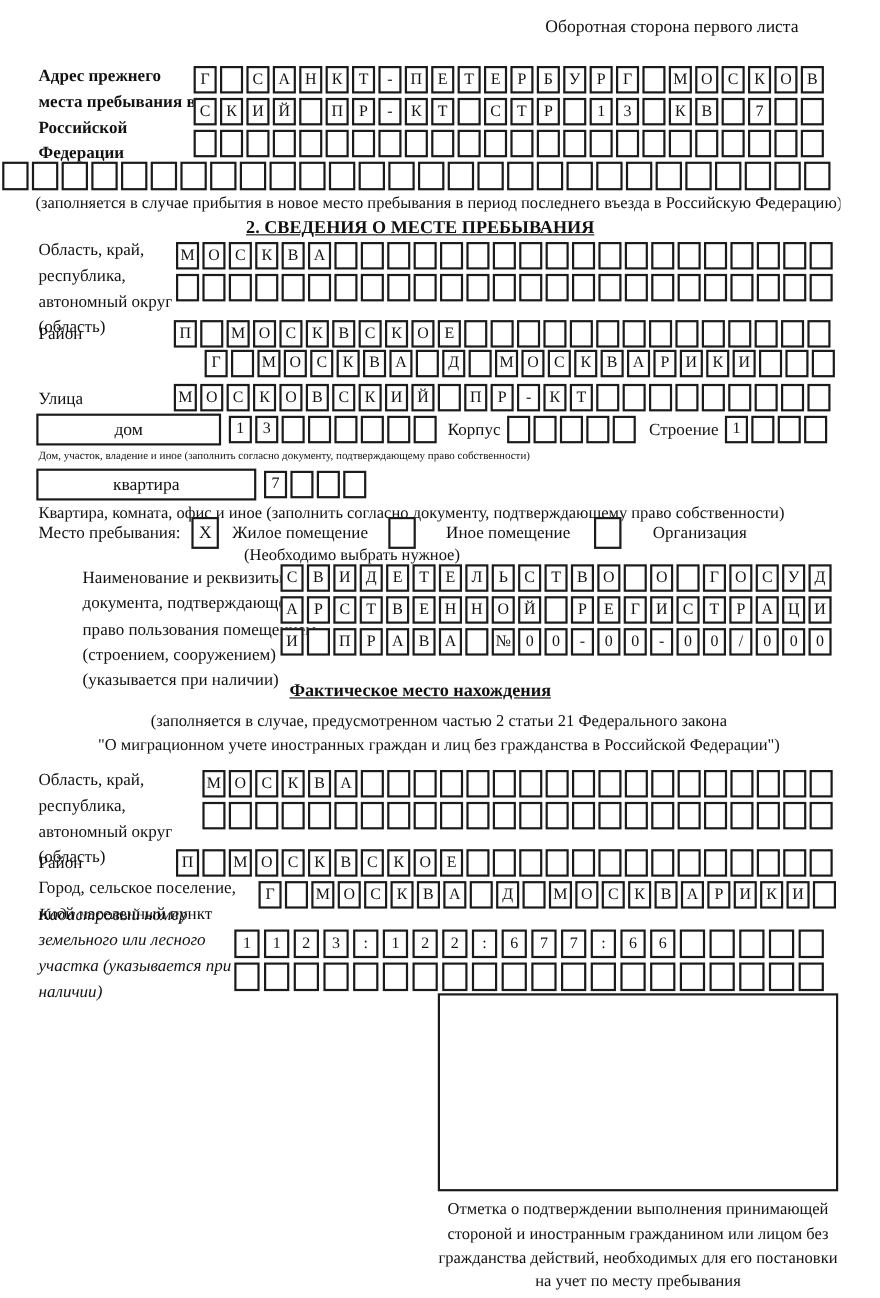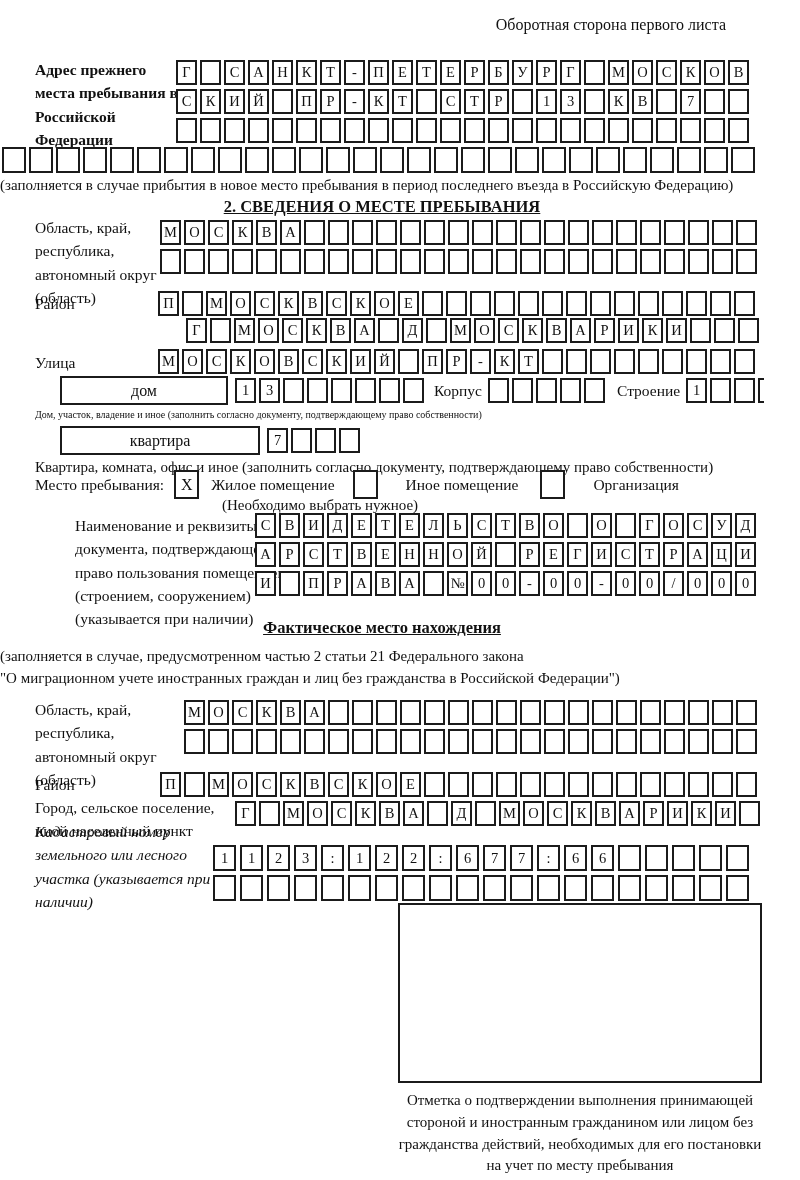--- a/index.html
+++ b/index.html
@@ -4,35 +4,35 @@
 <style>
   html,body{margin:0;padding:0;background:#fff;}
   .page{
     position:relative;width:764px;height:1180px;background:#fff;overflow:hidden;
     font-family:"Liberation Serif","DejaVu Serif",serif;color:#111;
   }
   .abs{position:absolute;}
   .lab{font-size:15.5px;line-height:1.5;}
   .hdr{font-size:16px;text-align:right;}
   .sec-title{font-weight:bold;font-size:16.5px;text-align:center;width:100%;text-decoration:underline;}
-  .note{font-size:15px;text-align:left;width:100%;}
+  .note{font-size:15px;text-align:center;width:100%;padding-left:17px;}
   .cells{display:flex;gap:3px;}
   .cell{
     box-sizing:border-box;flex:0 0 auto;width:21px;height:25px;border:2px solid #1b1b1b;
     display:flex;align-items:center;justify-content:center;
     font-size:14.5px;line-height:1;background:#fff;
   }
   .cells.big .cell{width:24px;height:26px;}
   .cells.kad .cell{width:23px;height:26px;}
   .cells.kad{gap:4px;}
   .stack .cells{margin-bottom:4px;}
   .inline-line{display:flex;align-items:center;}
   .widebox{
     box-sizing:border-box;border:2px solid #1b1b1b;height:29px;display:flex;
-    align-items:center;justify-content:center;font-size:16px;background:#fff;margin-left:27px;
+    align-items:center;justify-content:center;font-size:16px;background:#fff;
   }
   .inl-lab{font-size:15.5px;white-space:nowrap;}
   .cb{
     box-sizing:border-box;width:25px;height:29px;border:2px solid #1b1b1b;
     display:flex;align-items:center;justify-content:center;font-size:16px;background:#fff;flex:0 0 auto;
   }
   .stamp-box{box-sizing:border-box;border:2px solid #1b1b1b;background:#fff;}
   .caption{font-size:15px;text-align:center;line-height:1.45;}
 </style>
 </head>

